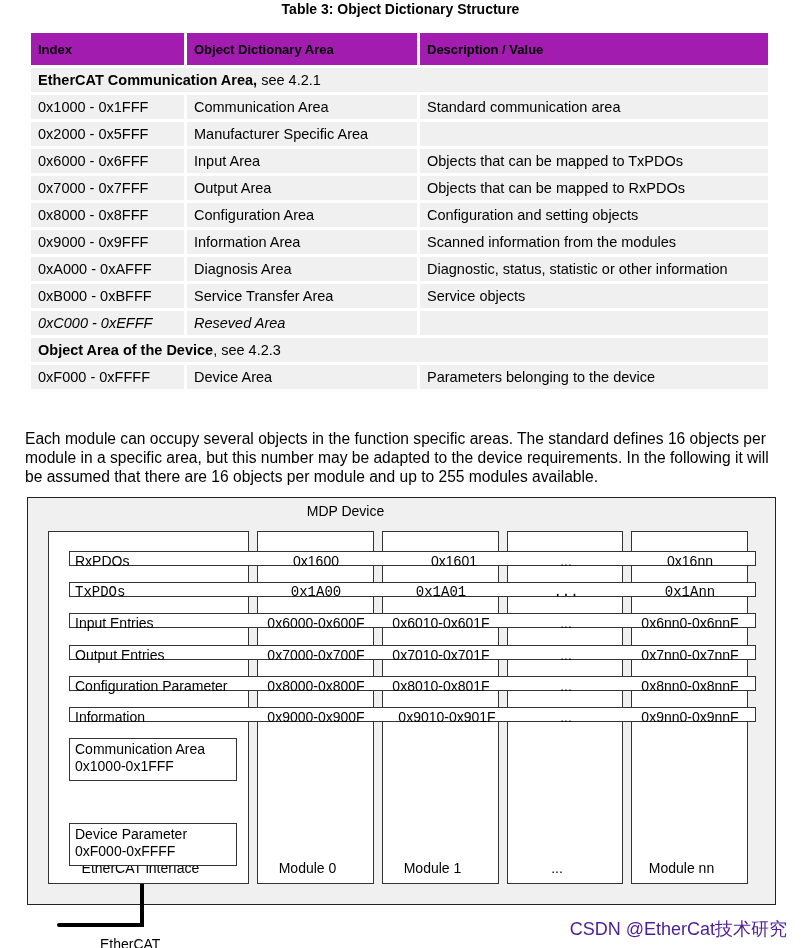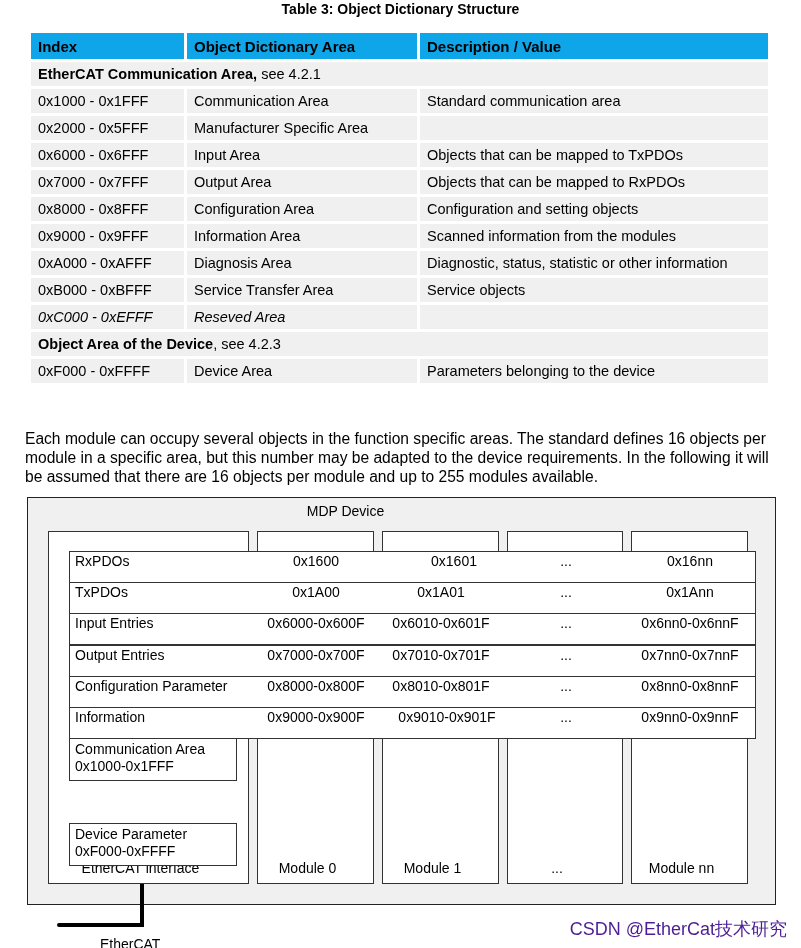--- a/index.html
+++ b/index.html
@@ -4,34 +4,34 @@
 <style>
   html, body { margin:0; padding:0; background:#ffffff; }
   body { width:801px; height:948px; position:relative; overflow:hidden;
          font-family:"Liberation Sans", sans-serif; color:#000; }
   .caption { position:absolute; left:0; width:801px; top:1px; text-align:center;
              font-weight:bold; font-size:14px; }
   table.od { position:absolute; left:31px; top:30px; width:743px; border-collapse:separate;
              border-spacing:3px 3px; margin-left:-3px; font-size:14.5px; }
   table.od td, table.od th { background:#f0f0f0; padding:0 7px; height:24px; text-align:left;
              font-weight:normal; white-space:nowrap; }
-  table.od th { background:#0ea5e9; font-weight:bold; font-size:15px; height:26px; }
+  table.od th { background:#a21caf; font-weight:bold; font-size:13px; height:32px; }
   table.od td.group { font-weight:normal; }
   table.od td.group b { font-weight:bold; }
   table.od tr.reserved td { font-style:italic; }
   .col1 { width:139px; } .col2 { width:216px; }
   .para { position:absolute; left:25px; top:429px; width:760px; font-size:15.6px; line-height:19px; }
 
   .outer { position:absolute; left:27px; top:497px; width:749px; height:408px;
            background:#f0f0f0; border:1px solid #222; box-sizing:border-box; }
   .mdp-title { position:absolute; left:27px; width:637px; top:503px; text-align:center; font-size:14px; }
   .col-box { position:absolute; top:531px; height:353px; background:#fff;
              border:1.5px solid #333; box-sizing:border-box; }
   .col-label { position:absolute; left:0; right:16px; bottom:6px; text-align:center; font-size:14px; line-height:18px; }
-  .bar { position:absolute; left:69px; width:687px; height:32px; background:#fff;
+  .bar { position:absolute; left:69px; width:687px; height:15px; background:#fff;
          border:1.5px solid #333; box-sizing:border-box; font-size:14px; }
   .bar span { position:absolute; top:1px; }
   .bar .lbl { left:5px; }
   .bar .v { text-align:center; width:116px; }
   .inner-box { position:absolute; left:69px; width:168px; height:43px; background:#fff;
                border:1.5px solid #333; box-sizing:border-box; font-size:14px; line-height:17px; padding:2px 5px; }
   .cable-v { position:absolute; left:140px; top:884px; width:4px; height:43px; background:#000; }
   .cable-h { position:absolute; left:57px; top:923px; width:87px; height:4px; background:#000; border-radius:2px; }
   .cable-label { position:absolute; left:100px; top:936px; font-size:14px; }
   .watermark { position:absolute; right:14px; top:917px; font-size:18px; color:#4c1d95; }
@@ -134,21 +134,21 @@
 </div>
 
 <div id="bars">
     <div class="bar" style="top: 551px;">
       <span class="lbl">RxPDOs</span>
       <span class="v" style="left: 188px;">0x1600</span>
       <span class="v" style="left: 326px;">0x1601</span>
       <span class="v" style="left: 438px;">...</span>
       <span class="v" style="left: 562px;">0x16nn</span>
     </div>
-    <div class="bar" style="top: 582px;">
+    <div class="bar" style="top: 582px; font-family: Liberation Mono, monospace;">
       <span class="lbl">TxPDOs</span>
       <span class="v" style="left: 188px;">0x1A00</span>
       <span class="v" style="left: 313px;">0x1A01</span>
       <span class="v" style="left: 438px;">...</span>
       <span class="v" style="left: 562px;">0x1Ann</span>
     </div>
     <div class="bar" style="top: 613px;">
       <span class="lbl">Input Entries</span>
       <span class="v" style="left: 188px;">0x6000-0x600F</span>
       <span class="v" style="left: 313px;">0x6010-0x601F</span>

